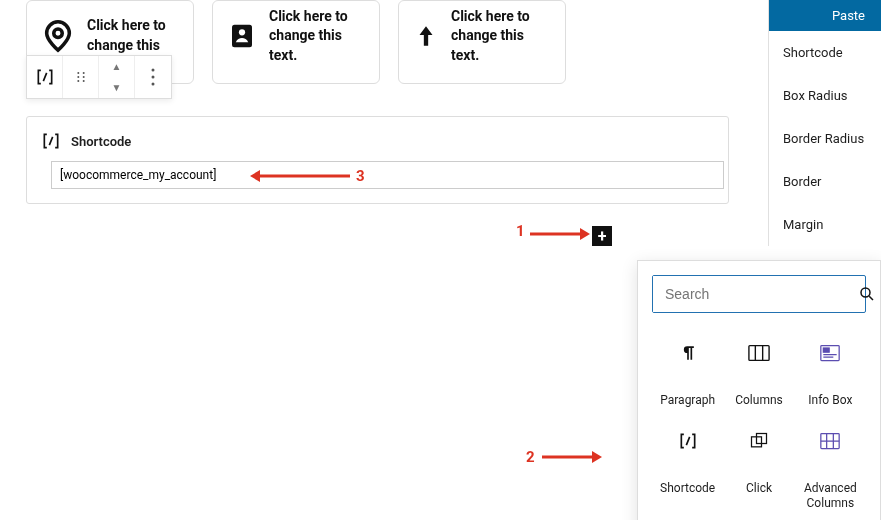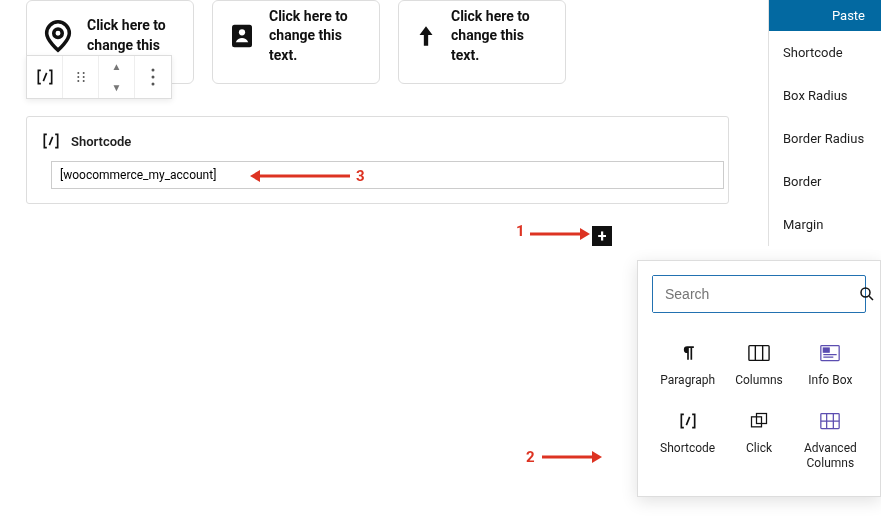--- a/index.html
+++ b/index.html
@@ -27,21 +27,21 @@
     
     .sidebar { position: absolute; right: 0; top: 0; width: 113px; border-left: 1px solid #e0e0e0; background: #fff; }
     .paste-btn { background: #0369a1; color: #fff; text-align: right; padding: 8px 16px; font-size: 13px; }
     .side-item { padding: 14px 14px; font-size: 13px; color: #1e1e1e; border-bottom: 0; }
     
     .inserter { position: absolute; right: 0; top: 260px; width: 244px; background: #fff; border: 1px solid #ddd; box-shadow: 0 4px 16px rgba(0,0,0,0.12); padding: 14px; }
     .search-wrap { position: relative; border: 1.5px solid #2271b1; border-radius: 2px; display: flex; align-items: center; }
     .search-input { flex: 1; border: none; padding: 10px 12px; font-size: 14px; outline: none; color: #555; }
     .search-icon { width: 36px; display: flex; align-items: center; justify-content: center; }
     .grid { display: grid; grid-template-columns: repeat(3, 1fr); gap: 0; margin-top: 18px; }
-    .grid-item { display: flex; flex-direction: column; align-items: center; gap: 8px; padding: 10px 4px; cursor: pointer; }
+    .grid-item { display: flex; flex-direction: column; align-items: center; gap: 28px; padding: 10px 4px; cursor: pointer; }
     .grid-item .gicon { width: 24px; height: 24px; display: flex; align-items: center; justify-content: center; }
     .grid-item .glabel { font-size: 12px; text-align: center; color: #1e1e1e; line-height: 1.3; }
     
     .arrow { position: absolute; pointer-events: none; }
     .arrow-label { position: absolute; color: #d32; font-weight: 700; font-size: 15px; }
     
     svg { display: block; }
   </style>
 </head>
 <body>

